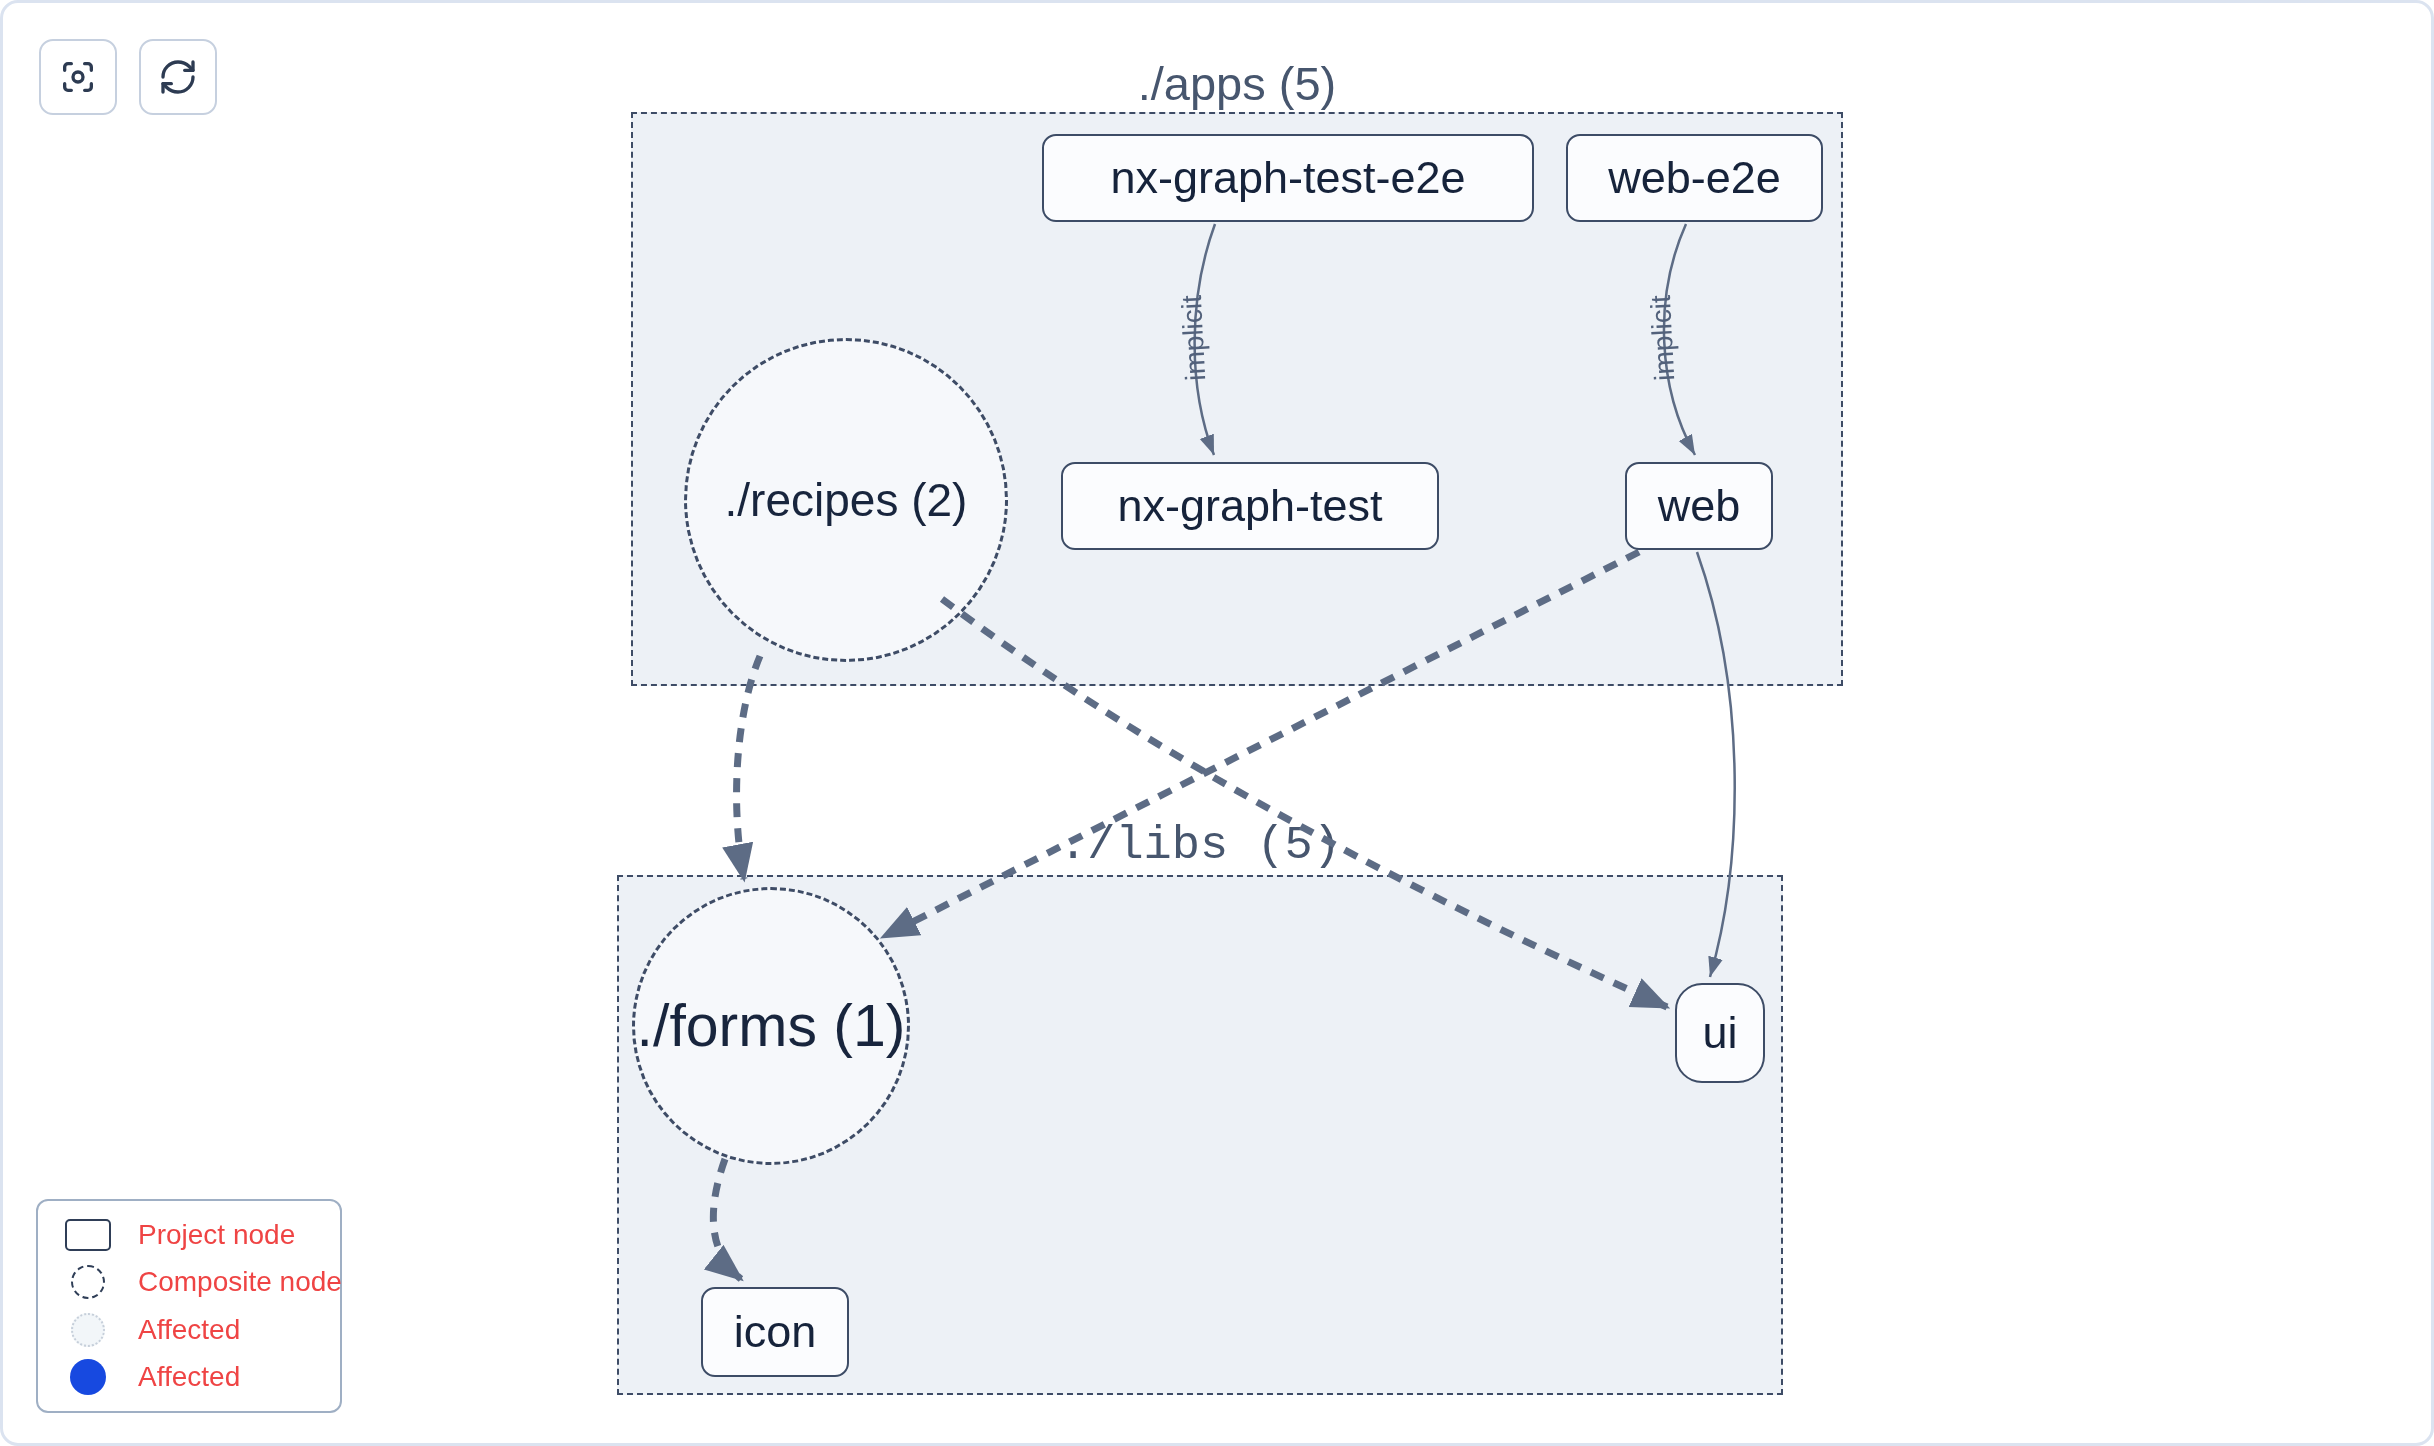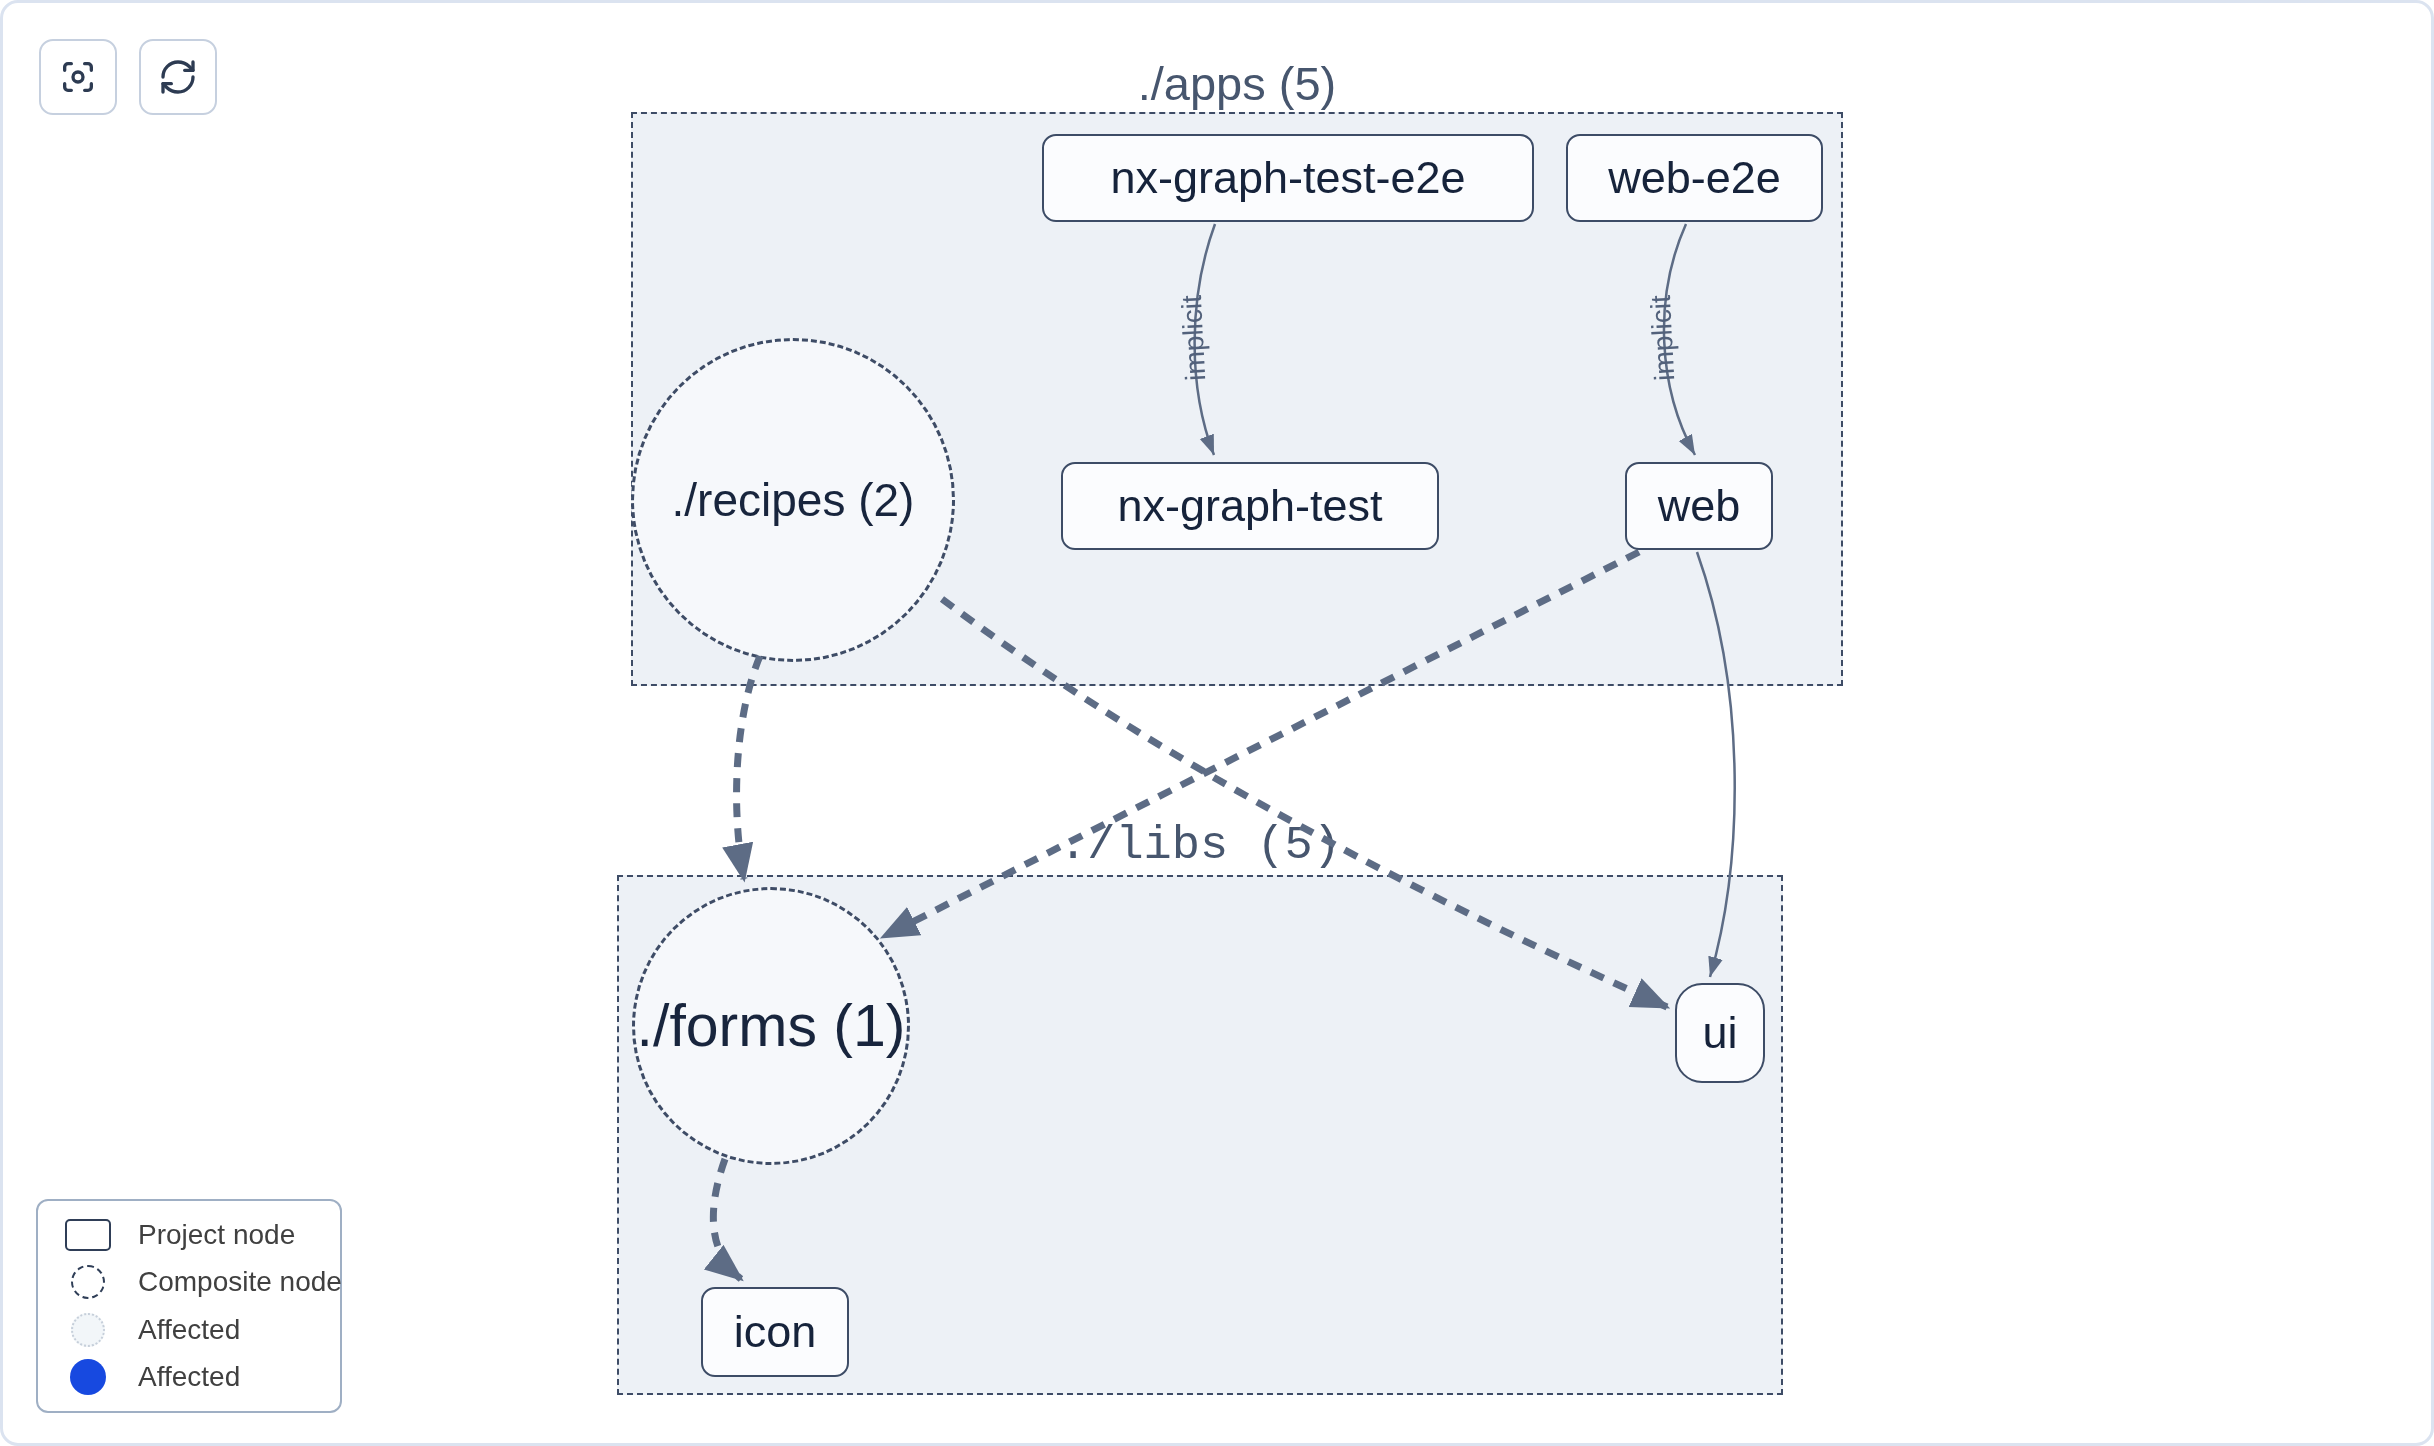--- a/index.html
+++ b/index.html
@@ -48,21 +48,21 @@
   .composite {
     position: absolute;
     border-radius: 50%;
     background: #f6f8fb;
     border: 3px dashed #3e4c66;
     display: flex; align-items: center; justify-content: center;
     color: #18253d;
     white-space: nowrap;
     cursor: pointer;
   }
-  #composite-recipes { left: 628px; top: 335px; width: 324px; height: 324px; font-size: 46px; }
+  #composite-recipes { left: 681px; top: 335px; width: 324px; height: 324px; font-size: 46px; }
   #composite-forms   { left: 629px; top: 884px; width: 278px; height: 278px; font-size: 59px; }
 
   
   .node {
     position: absolute;
     background: #fbfcfe;
     border: 2.5px solid #3d4c66;
     border-radius: 14px;
     display: flex; align-items: center; justify-content: center;
     color: #16233b;
@@ -91,21 +91,21 @@
     width: 306px; height: 214px;
     background: #ffffff;
     border: 2px solid #9fafc4;
     border-radius: 12px;
     z-index: 10;
     padding: 10px 0;
     display: flex; flex-direction: column; justify-content: space-around;
   }
   .legend-row { display: flex; align-items: center; height: 46px; }
   .legend-swatch-cell { width: 100px; display: flex; align-items: center; justify-content: center; flex: 0 0 100px; }
-  .legend-label { font-size: 28px; color: #404040; white-space: nowrap; }
+  .legend-label { font-size: 28px; color: #ef4444; white-space: nowrap; }
   .sw-project   { width: 46px; height: 32px; border: 2.5px solid #2f3e57; border-radius: 5px; background: #fff; }
   .sw-composite { width: 34px; height: 34px; border: 2.5px dashed #2f3e57; border-radius: 50%; background: #fff; }
   .sw-affected  { width: 34px; height: 34px; border: 2px dotted #c6cfda; border-radius: 50%; background: #f2f6f9; }
   .sw-touched   { width: 36px; height: 36px; border-radius: 50%; background: #1749e0; }
 </style>
 </head>
 <body>
 
 <div class="canvas">
 

